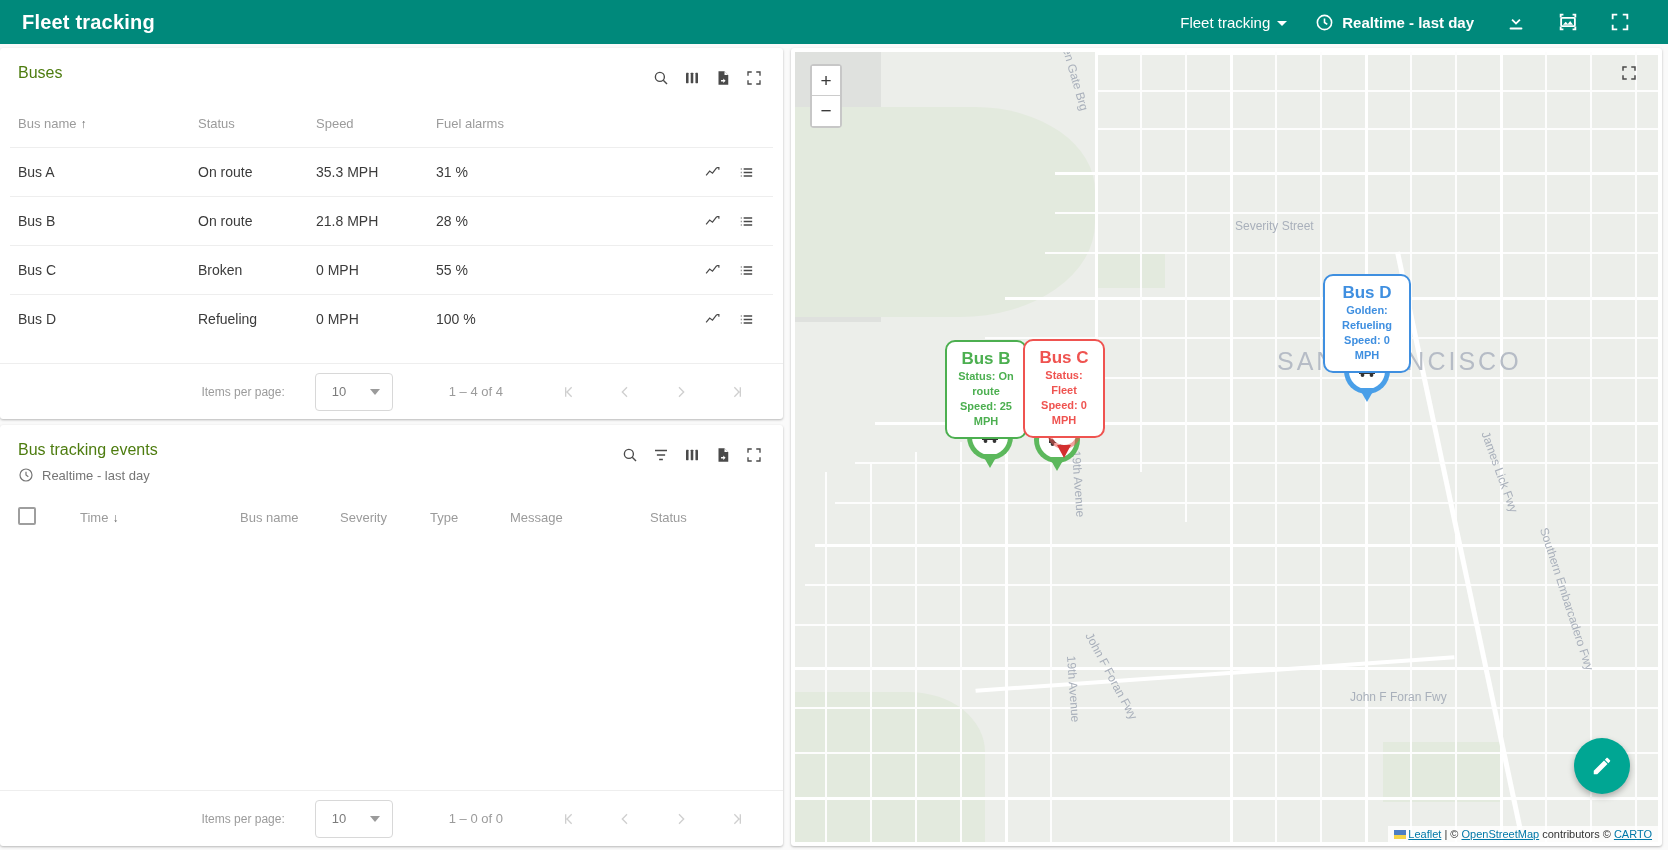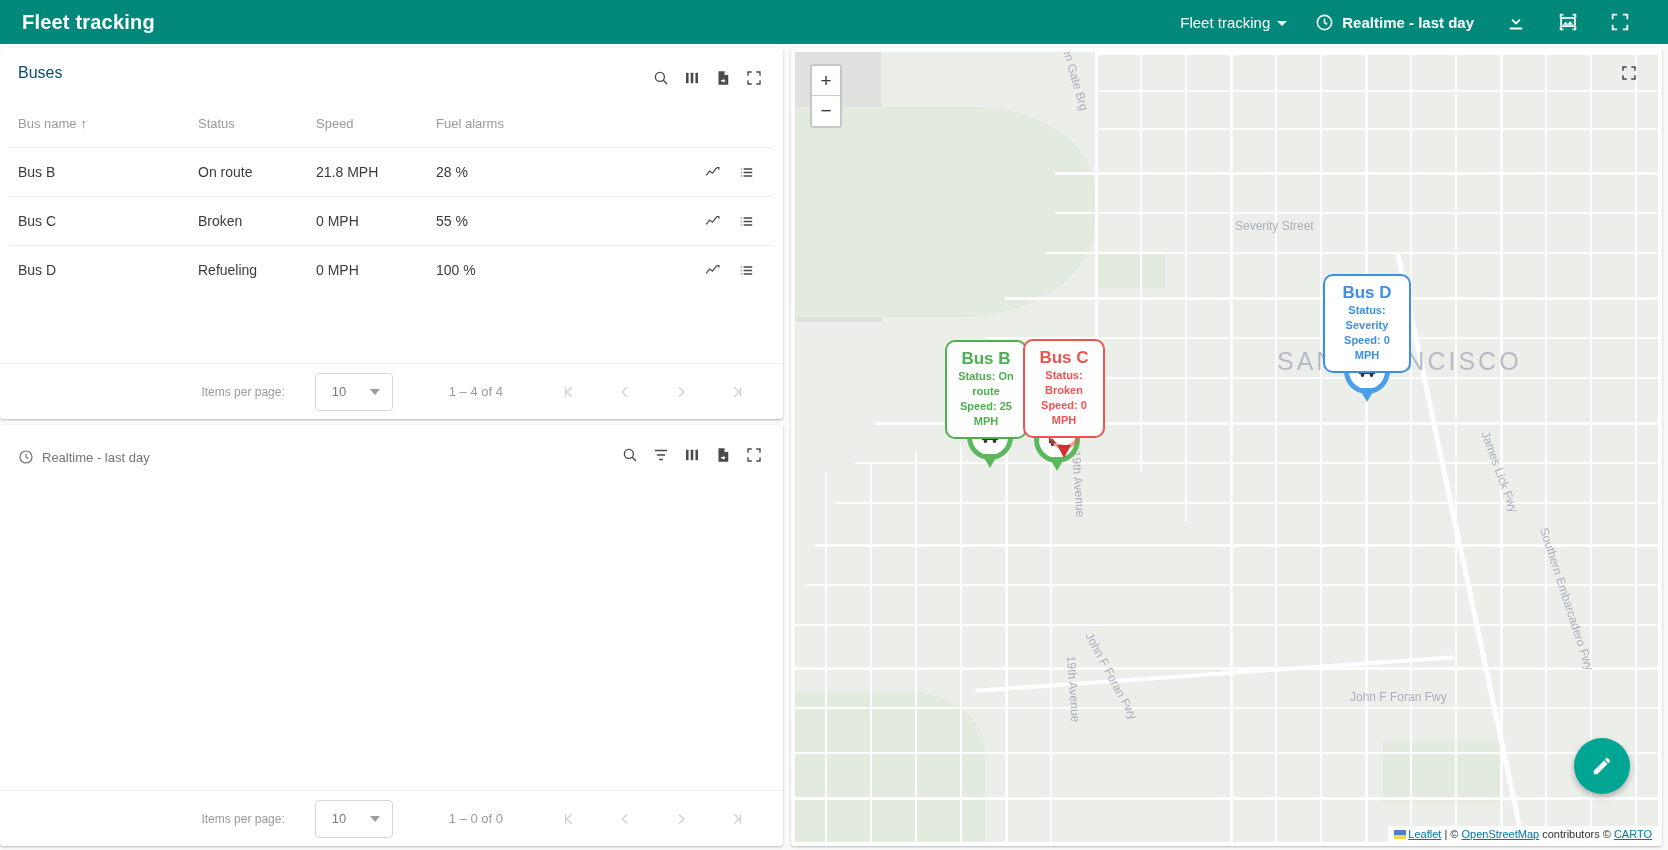--- a/index.html
+++ b/index.html
@@ -30,21 +30,21 @@
 
   .card {
     background: #fff; border-radius: 3px;
     box-shadow: 0 1px 3px rgba(0,0,0,.16), 0 1px 2px rgba(0,0,0,.12);
     position: absolute; left: 0;
   }
   .card-buses { top: 4px; width: 783px; height: 371px; }
   .card-events { top: 381px; width: 783px; height: 421px; }
 
   .card-head { position: relative; height: 56px; padding: 16px 14px 0 18px; }
-  .card-title { font-size: 16px; color: #0c4a6e; font-weight: normal; }
+  .card-title { font-size: 16px; color: #4d7c0f; font-weight: normal; }
   .card-sub { display: flex; align-items: center; gap: 8px; font-size: 13px; color: #757575; margin-top: 8px; }
   .card-actions { position: absolute; right: 14px; top: 14px; display: flex; gap: 0; }
   .act { width: 31px; height: 31px; display: flex; align-items: center; justify-content: center; cursor: pointer; }
   .act svg { width: 18px; height: 18px; stroke: #4a4a4a; fill: none; stroke-width: 1.8; }
 
   
   table { width: 100%; border-collapse: collapse; }
   th { font-size: 13px; color: #9b9b9b; font-weight: normal; text-align: left; padding: 12px 8px 16px 8px; white-space: nowrap; }
   td { font-size: 14px; color: #3b3b3b; padding: 0 8px; height: 49px; border-top: 1px solid #eeeeee; white-space: nowrap; }
   .tbl-wrap { padding: 0 10px; }
@@ -197,20 +197,39 @@
                 <span>Bus name</span><span class="sort-arrow">↑</span>
               </th>
               <th style="width:118px">Status</th>
               <th style="width:120px">Speed</th>
               <th>Fuel alarms</th>
               <th style="width:110px"></th>
             </tr>
           </thead>
           <tbody>
             <tr>
+              <td>Bus A</td>
+              <td>On route</td>
+              <td>35.3 MPH</td>
+              <td>31 %</td>
+              <td class="row-acts">
+                <span class="row-act">
+                    <svg viewBox="0 0 24 24">
+                      <path d="M3 16l5-6 4 3 6-8"></path>
+                      <path d="M18 5h3v3"></path>
+                    </svg>
+                  </span>
+                <span class="row-act">
+                    <svg viewBox="0 0 24 24" style="stroke-width:2">
+                      <path d="M8 7h12M8 12h12M8 17h12M4 7h1M4 12h1M4 17h1"></path>
+                    </svg>
+                  </span>
+              </td>
+            </tr>
+            <tr>
               <td>Bus B</td>
               <td>On route</td>
               <td>21.8 MPH</td>
               <td>28 %</td>
               <td class="row-acts">
                 <span class="row-act">
                     <svg viewBox="0 0 24 24">
                       <path d="M3 16l5-6 4 3 6-8"></path>
                       <path d="M18 5h3v3"></path>
                     </svg>
@@ -289,20 +308,21 @@
         <div class="pg-btn">
             <svg viewBox="0 0 24 24">
               <path d="M8 5l7 7-7 7M17 5v14"></path>
             </svg>
           </div>
       </div>
     </div>
 
     <div class="card card-events">
       <div class="card-head">
+        <div class="card-title">Bus tracking events</div>
         <div class="card-sub">
           <svg viewBox="0 0 24 24" style="width:16px;height:16px;fill:none;stroke:#757575;stroke-width:1.8">
             <circle cx="12" cy="12" r="9"></circle>
               <path d="M12 7v5l3.5 2.5"></path>
           </svg>
           <span>Realtime - last day</span>
         </div>
         <div class="card-actions">
           <div class="act">
             <svg viewBox="0 0 24 24">
@@ -330,20 +350,39 @@
             </svg>
           </div>
           <div class="act">
             <svg viewBox="0 0 24 24">
                 <path d="M4 9V4h5M20 9V4h-5M4 15v5h5M20 15v5h-5"></path>
               </svg>
           </div>
         </div>
       </div>
 
+      <div class="tbl-wrap" style="padding-top:14px">
+        <table>
+          <thead>
+            <tr>
+              <th style="width:62px">
+                <span class="chk"></span>
+              </th>
+              <th style="width:160px">
+                <span>Time</span><span class="sort-arrow">↓</span>
+              </th>
+              <th style="width:100px">Bus name</th>
+              <th style="width:90px">Severity</th>
+              <th style="width:80px">Type</th>
+              <th style="width:140px">Message</th>
+              <th>Status</th>
+            </tr>
+          </thead>
+        </table>
+      </div>
 
 
       <div class="paginator">
         <span class="pg-label">Items per page:</span>
         <div class="pg-select">
           <span>10</span>
           <span class="pg-caret"></span>
         </div>
         <span class="pg-range">1 – 0 of 0</span>
         <div class="pg-btn">
@@ -474,41 +513,41 @@
               <rect x="15" y="8" width="3.6" height="3.2" fill="#fff"></rect>
             <circle cx="7.5" cy="16" r="1.9"></circle>
               <circle cx="16.5" cy="16" r="1.9"></circle>
           </svg>
         </div>
         <div class="pin-tip" style="border-top:14px solid #5cb85c"></div>
       </div>
 
       <div class="popup" style="left:228px;top:287px;border:2px solid #ef5350;width:82px">
         <div class="pname" style="color:#ef5350">Bus C</div>
-        <div class="pline" style="color:#ef5350">Status: Broken</div>
+        <div class="pline" style="color:#ef5350">Status: Fleet</div>
         <div class="pline" style="color:#ef5350">Speed: 0 MPH</div>
       </div>
       <div class="pin" style="left:252px;top:363px;width:36px;height:46px;z-index:16">
         <div class="pin-body" style="width:34px;height:34px;background:#e8534f;opacity:.55"></div>
         <div class="pin-inner" style="left:4px;top:4px;width:26px;height:26px">
           <svg viewBox="0 0 24 24" style="width:18px;height:18px;fill:#333">
             <path d="M4 6.5h16v8.5H4z"></path>
               <rect x="5.5" y="8" width="4" height="3.2" fill="#fff"></rect>
             <rect x="10.2" y="8" width="4" height="3.2" fill="#fff"></rect>
               <rect x="15" y="8" width="3.6" height="3.2" fill="#fff"></rect>
             <circle cx="7.5" cy="16" r="1.9"></circle>
               <circle cx="16.5" cy="16" r="1.9"></circle>
           </svg>
         </div>
         <div class="pin-tip" style="left:10px;top:30px;border-left:7px solid transparent;border-right:7px solid transparent;border-top:13px solid #d32f2f"></div>
       </div>
 
       <div class="popup" style="left:528px;top:222px;border:2px solid #3f8fe0;width:88px">
         <div class="pname" style="color:#3f8fe0">Bus D</div>
-        <div class="pline" style="color:#3f8fe0">Status: Severity</div>
+        <div class="pline" style="color:#3f8fe0">Golden: Refueling</div>
         <div class="pline" style="color:#3f8fe0">Speed: 0 MPH</div>
       </div>
       <div class="pin" style="left:549px;top:296px">
         <div class="pin-body" style="background:#4a9fe8"></div>
         <div class="pin-inner">
           <svg viewBox="0 0 24 24" style="width:24px;height:24px;fill:#333">
             <path d="M4 6.5h16v8.5H4z"></path>
               <rect x="5.5" y="8" width="4" height="3.2" fill="#fff"></rect>
             <rect x="10.2" y="8" width="4" height="3.2" fill="#fff"></rect>
               <rect x="15" y="8" width="3.6" height="3.2" fill="#fff"></rect>

